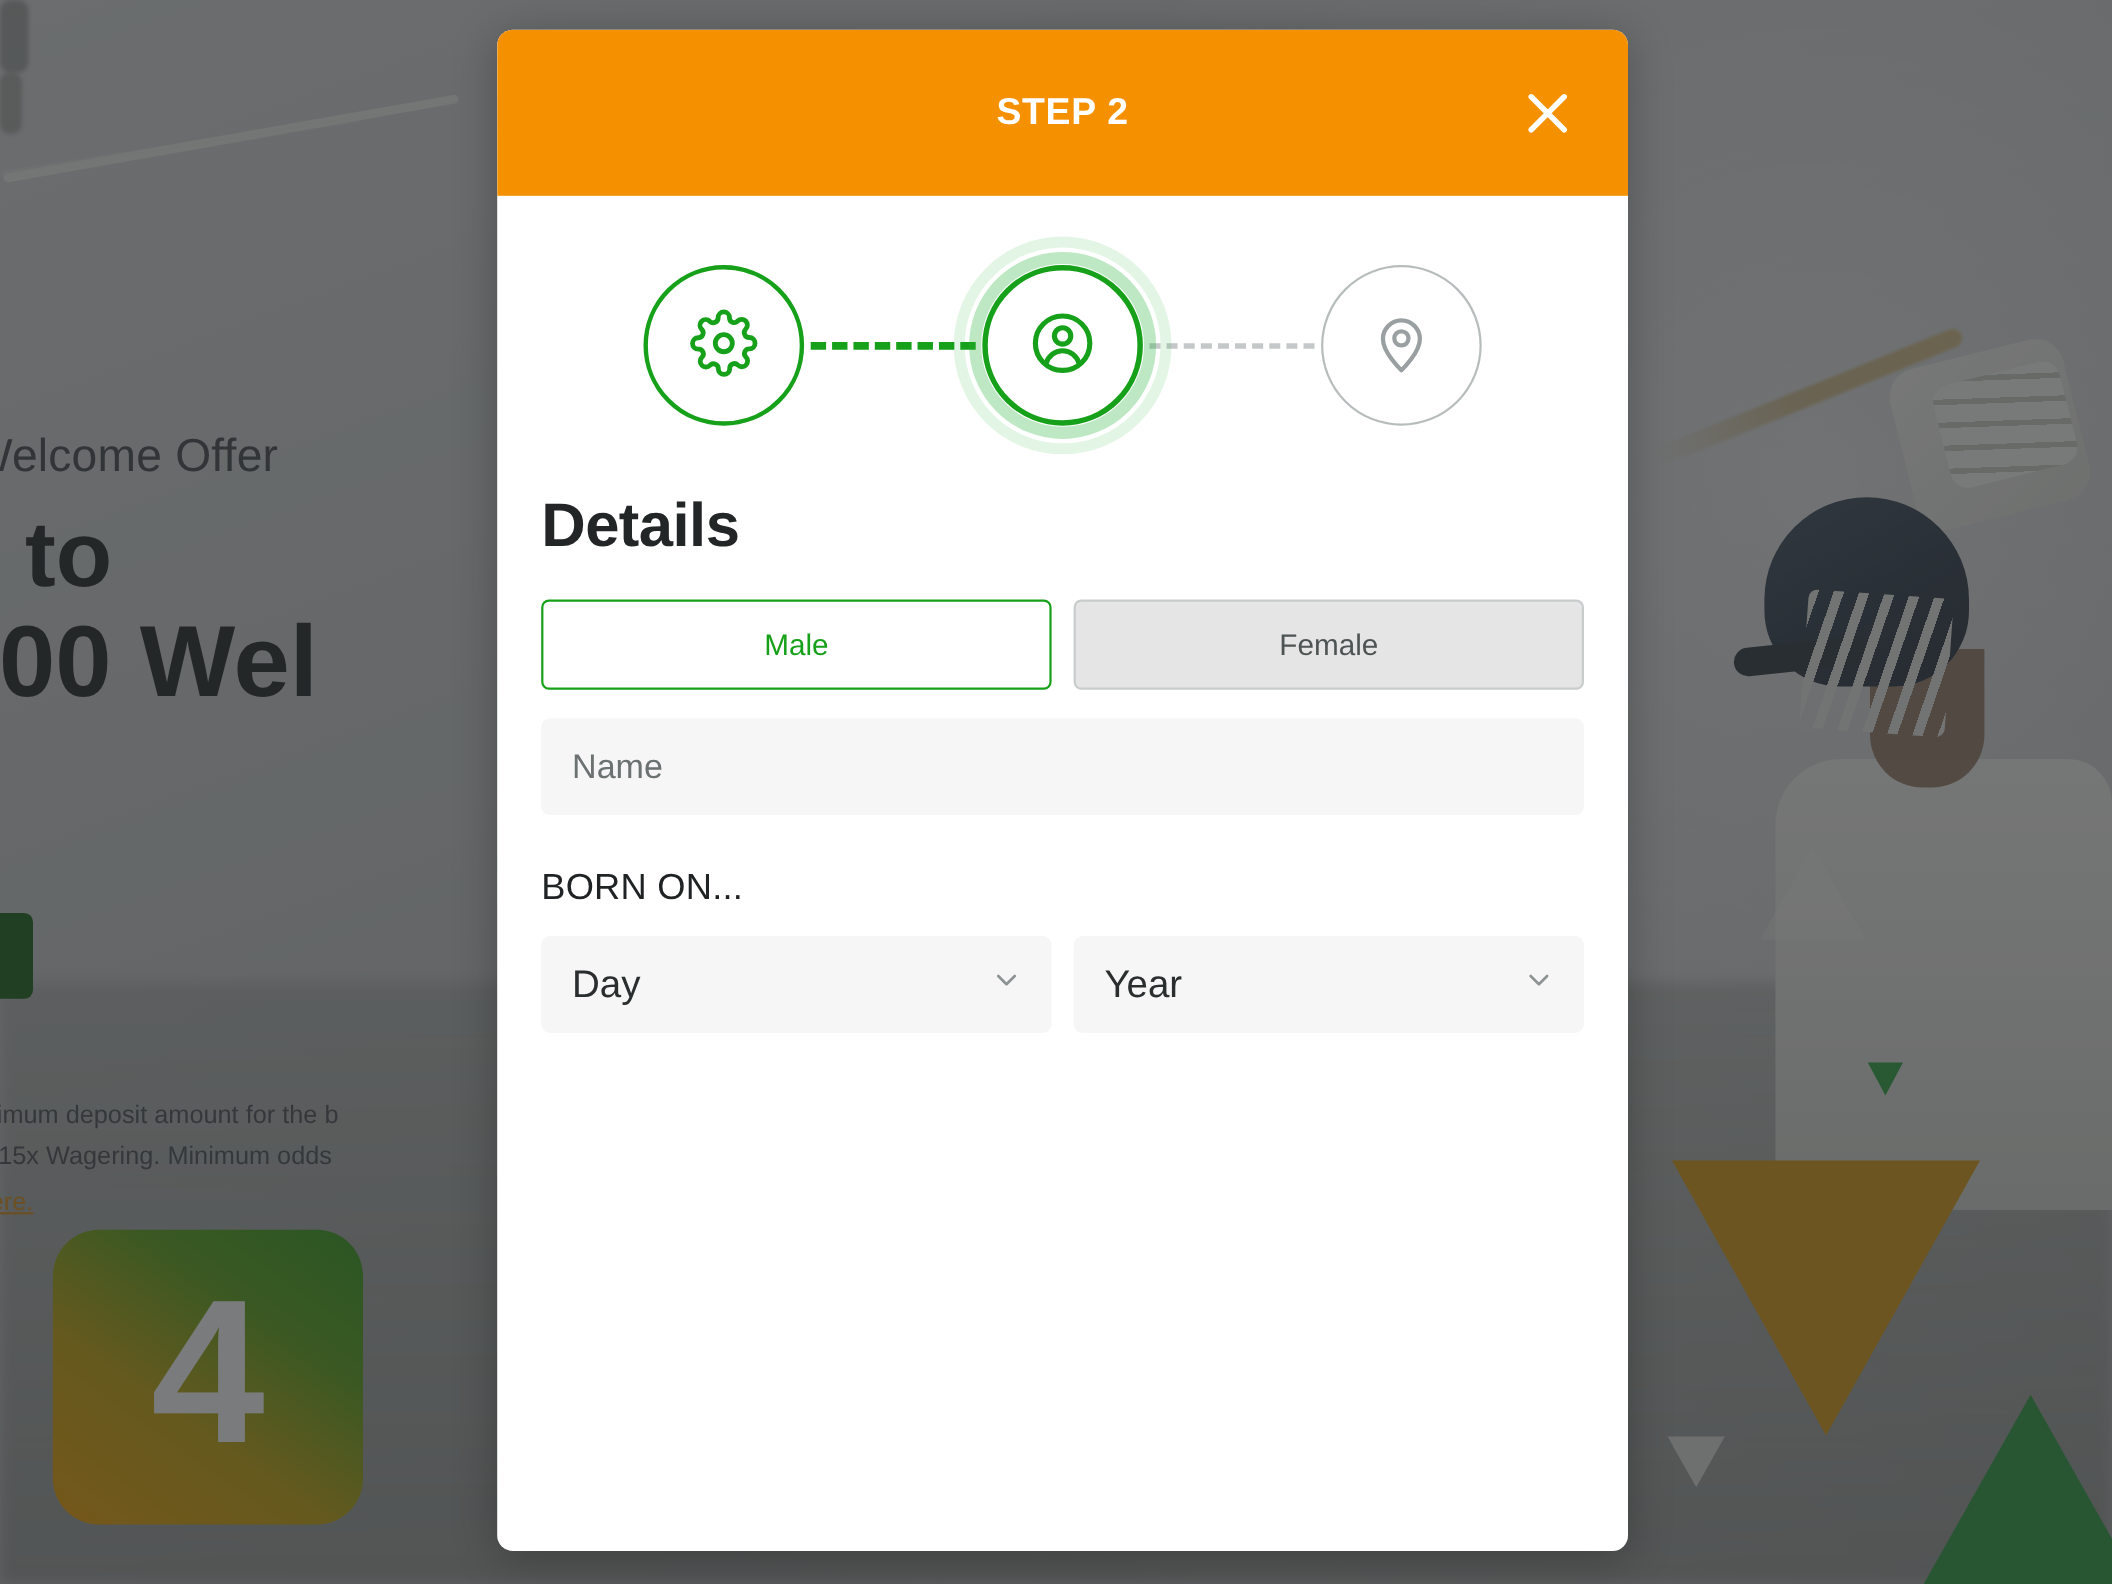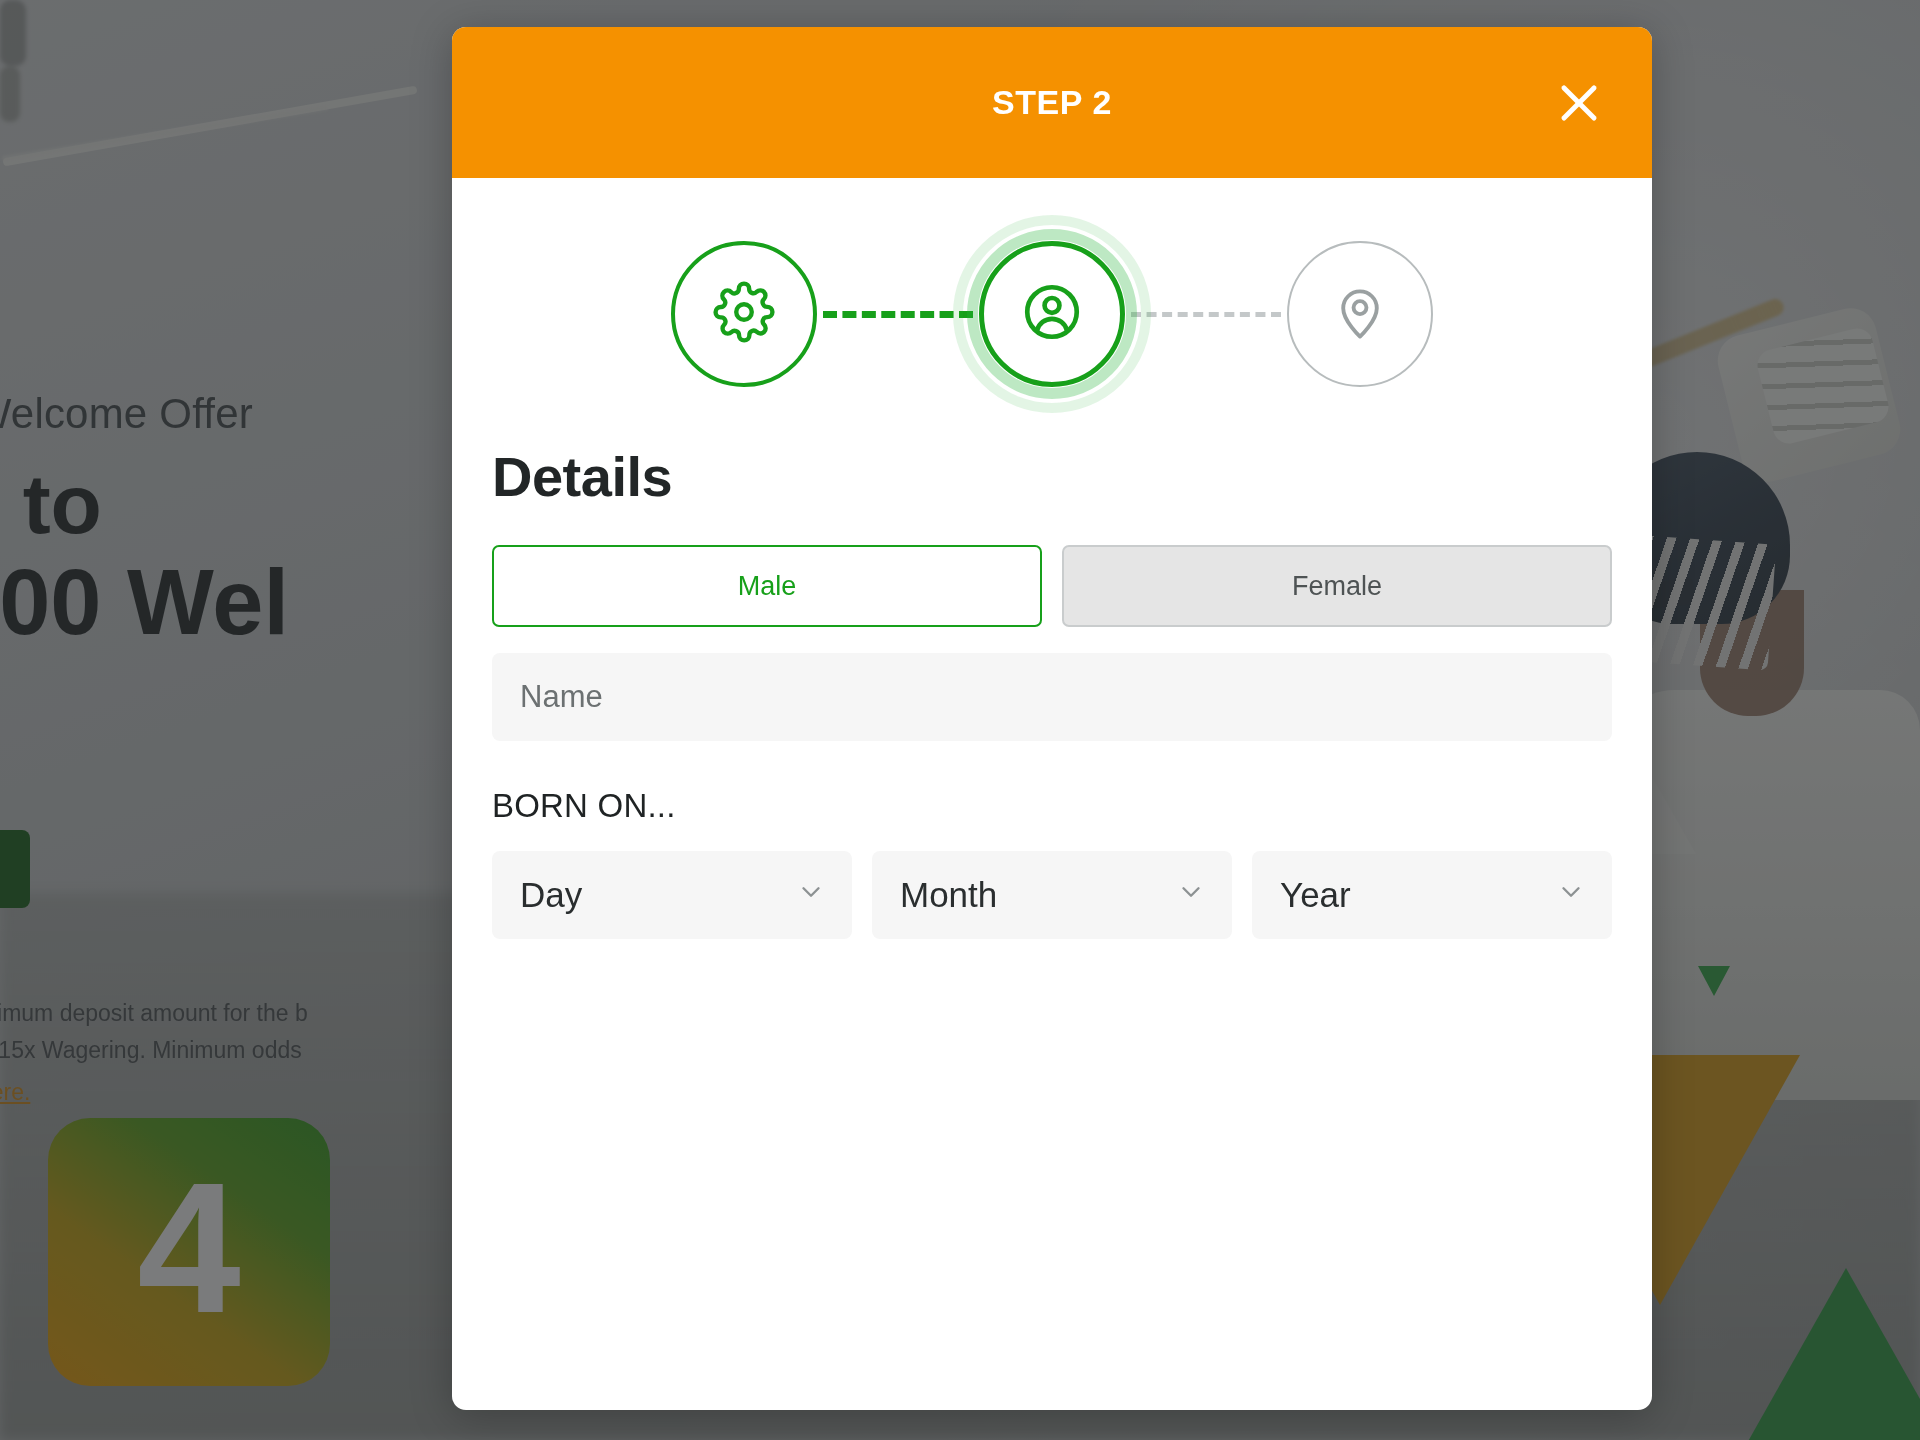--- a/index.html
+++ b/index.html
@@ -175,21 +175,21 @@
   
   #overlay {
     position: absolute; inset: 0;
     background: rgba(40,42,44,0.62);
   }
 
   
   #modal {
     position: absolute;
     left: 452px; top: 27px;
-    width: 1200px; height: 1383px;
+    width: 1028px; height: 1383px;
     background: #ffffff;
     border-radius: 14px;
     overflow: hidden;
     box-shadow: 0 6px 40px rgba(0,0,0,.25);
     display: flex; flex-direction: column;
   }
   #modal-header {
     position: relative;
     height: 151px; flex: 0 0 151px;
     background: #f59100;
@@ -395,28 +395,20 @@
 
       <div class="field">
         <span>Name</span>
       </div>
 
       <div id="born-on-label">BORN ON...</div>
 
       <div id="dob-row">
         <div class="dob-select">
           <span>Day</span>
-          <span class="chev">
-            <svg width="30" height="30" viewBox="0 0 24 24" fill="none" stroke="#8d9293" stroke-width="1.9" stroke-linecap="round" stroke-linejoin="round">
-              <polyline points="6 9 12 15 18 9"></polyline>
-            </svg>
-          </span>
-        </div>
-        <div class="dob-select">
-          <span>Month</span>
           <span class="chev">
             <svg width="30" height="30" viewBox="0 0 24 24" fill="none" stroke="#8d9293" stroke-width="1.9" stroke-linecap="round" stroke-linejoin="round">
               <polyline points="6 9 12 15 18 9"></polyline>
             </svg>
           </span>
         </div>
         <div class="dob-select">
           <span>Year</span>
           <span class="chev">
             <svg width="30" height="30" viewBox="0 0 24 24" fill="none" stroke="#8d9293" stroke-width="1.9" stroke-linecap="round" stroke-linejoin="round">

